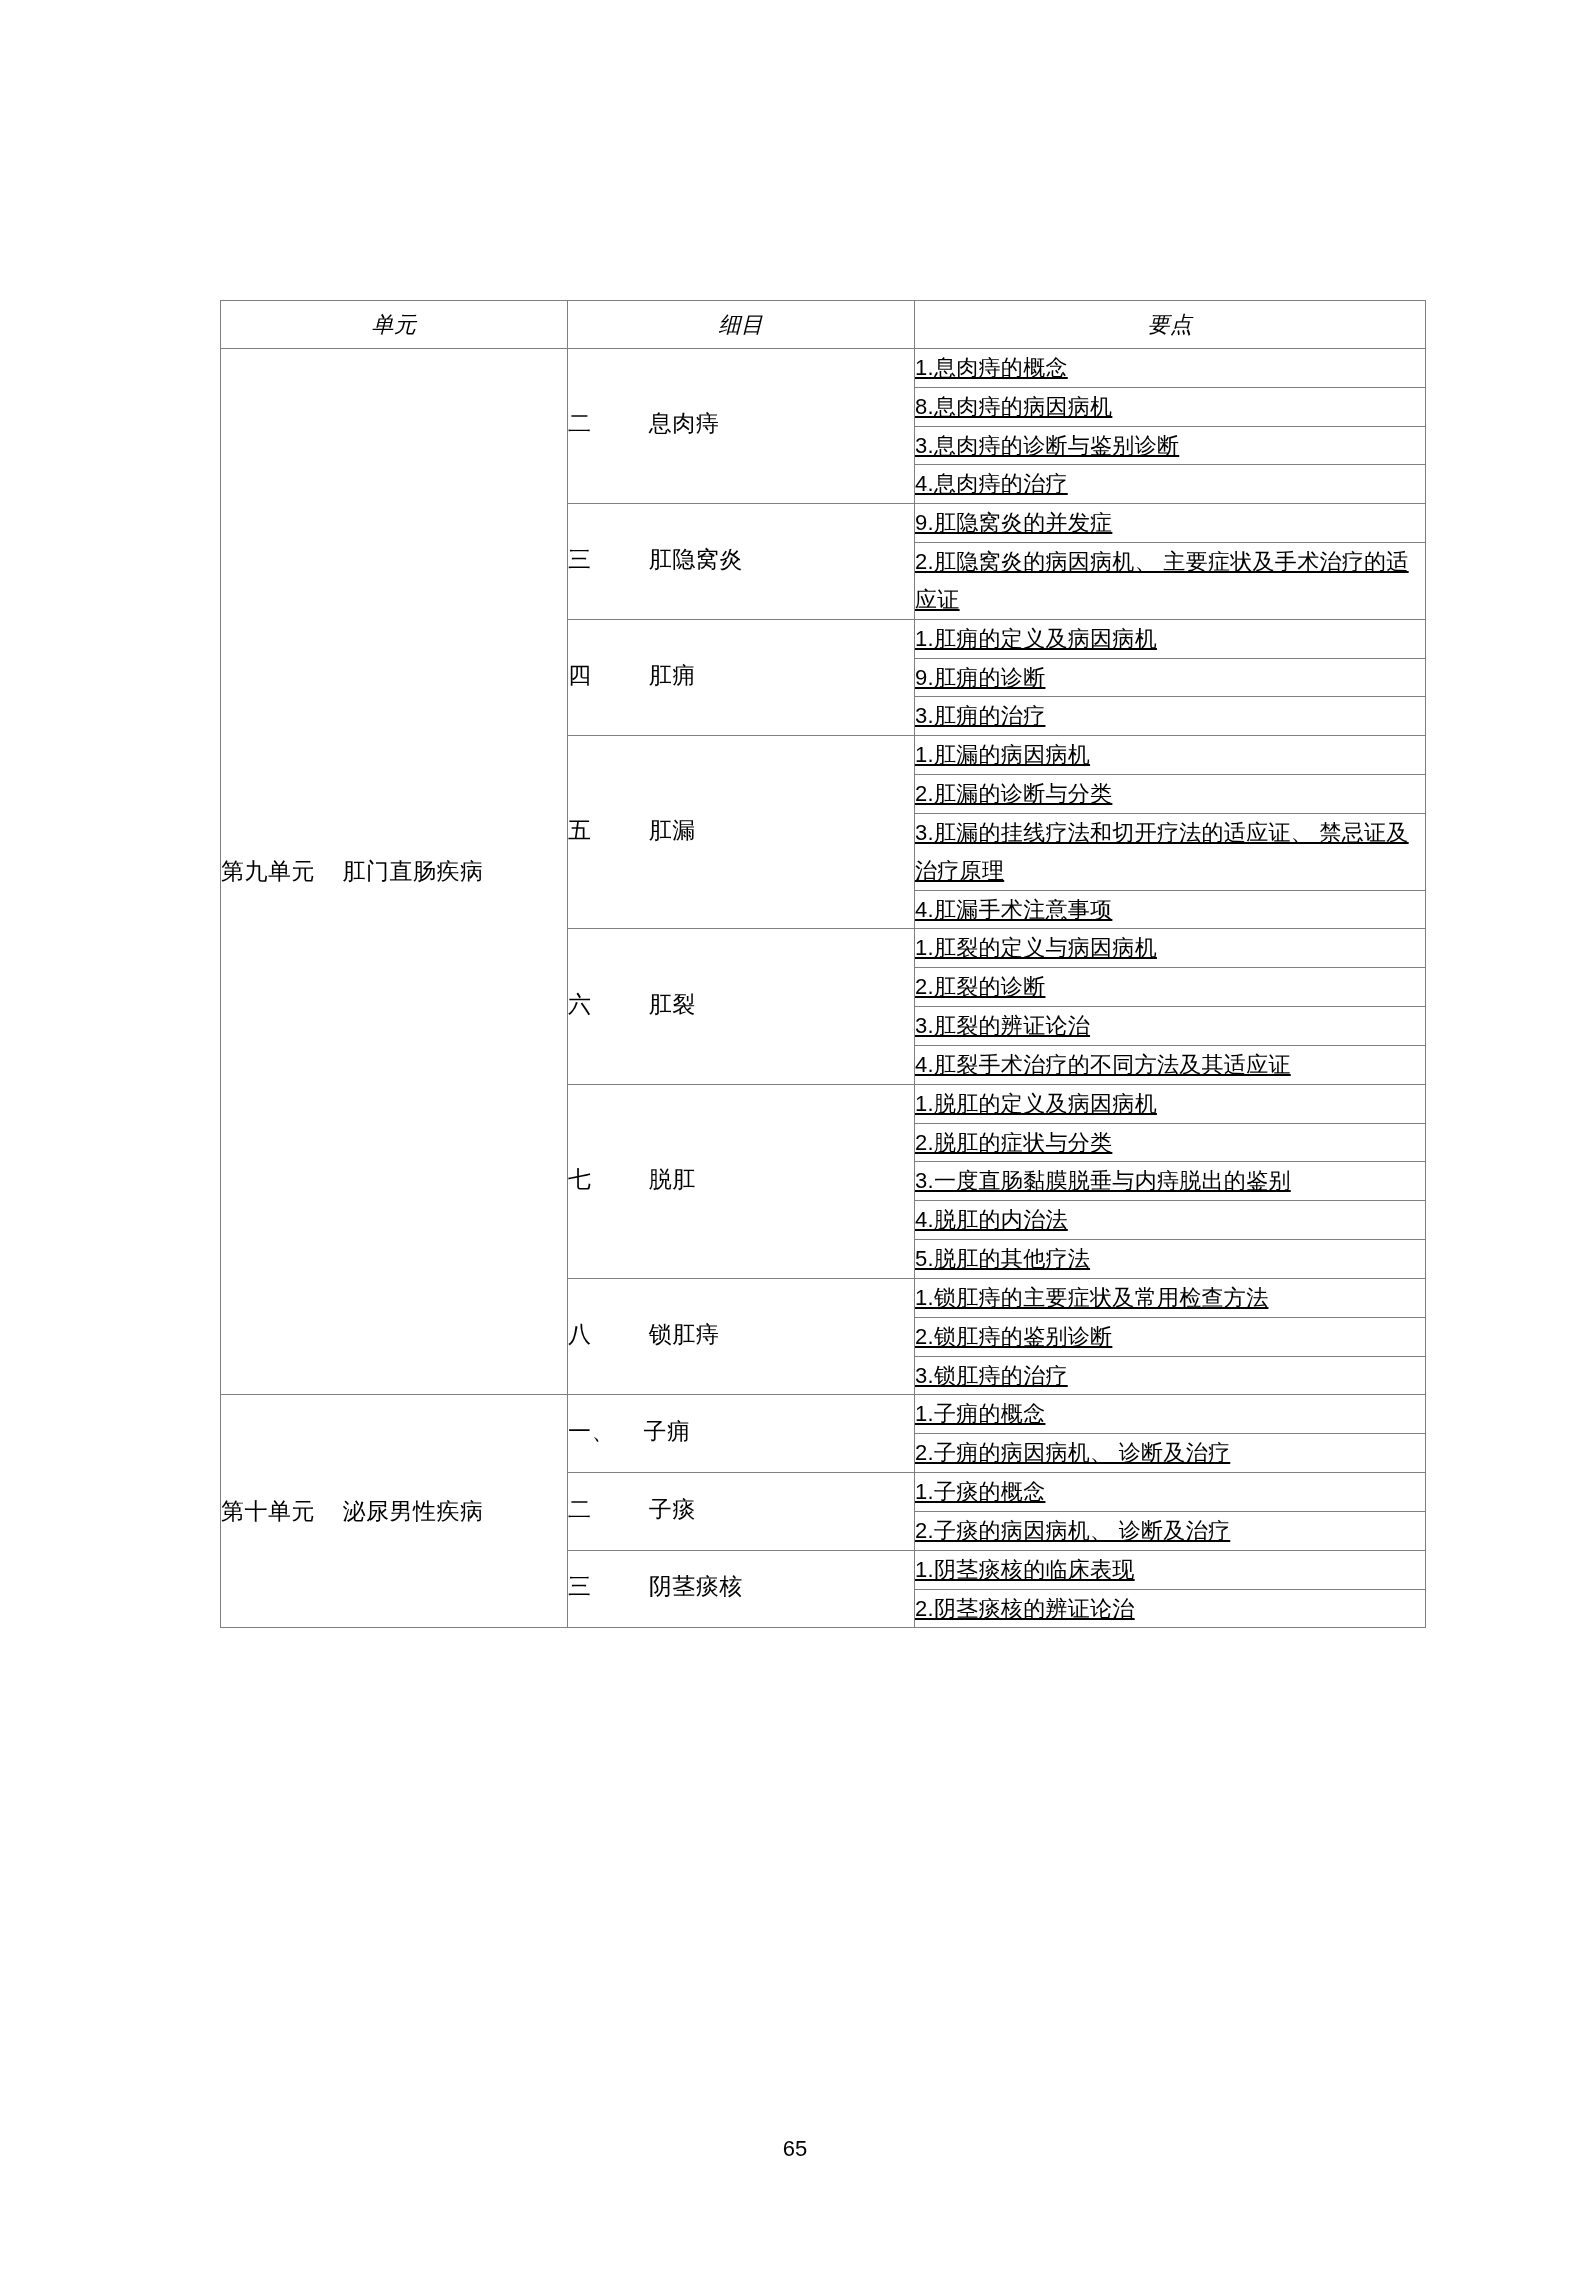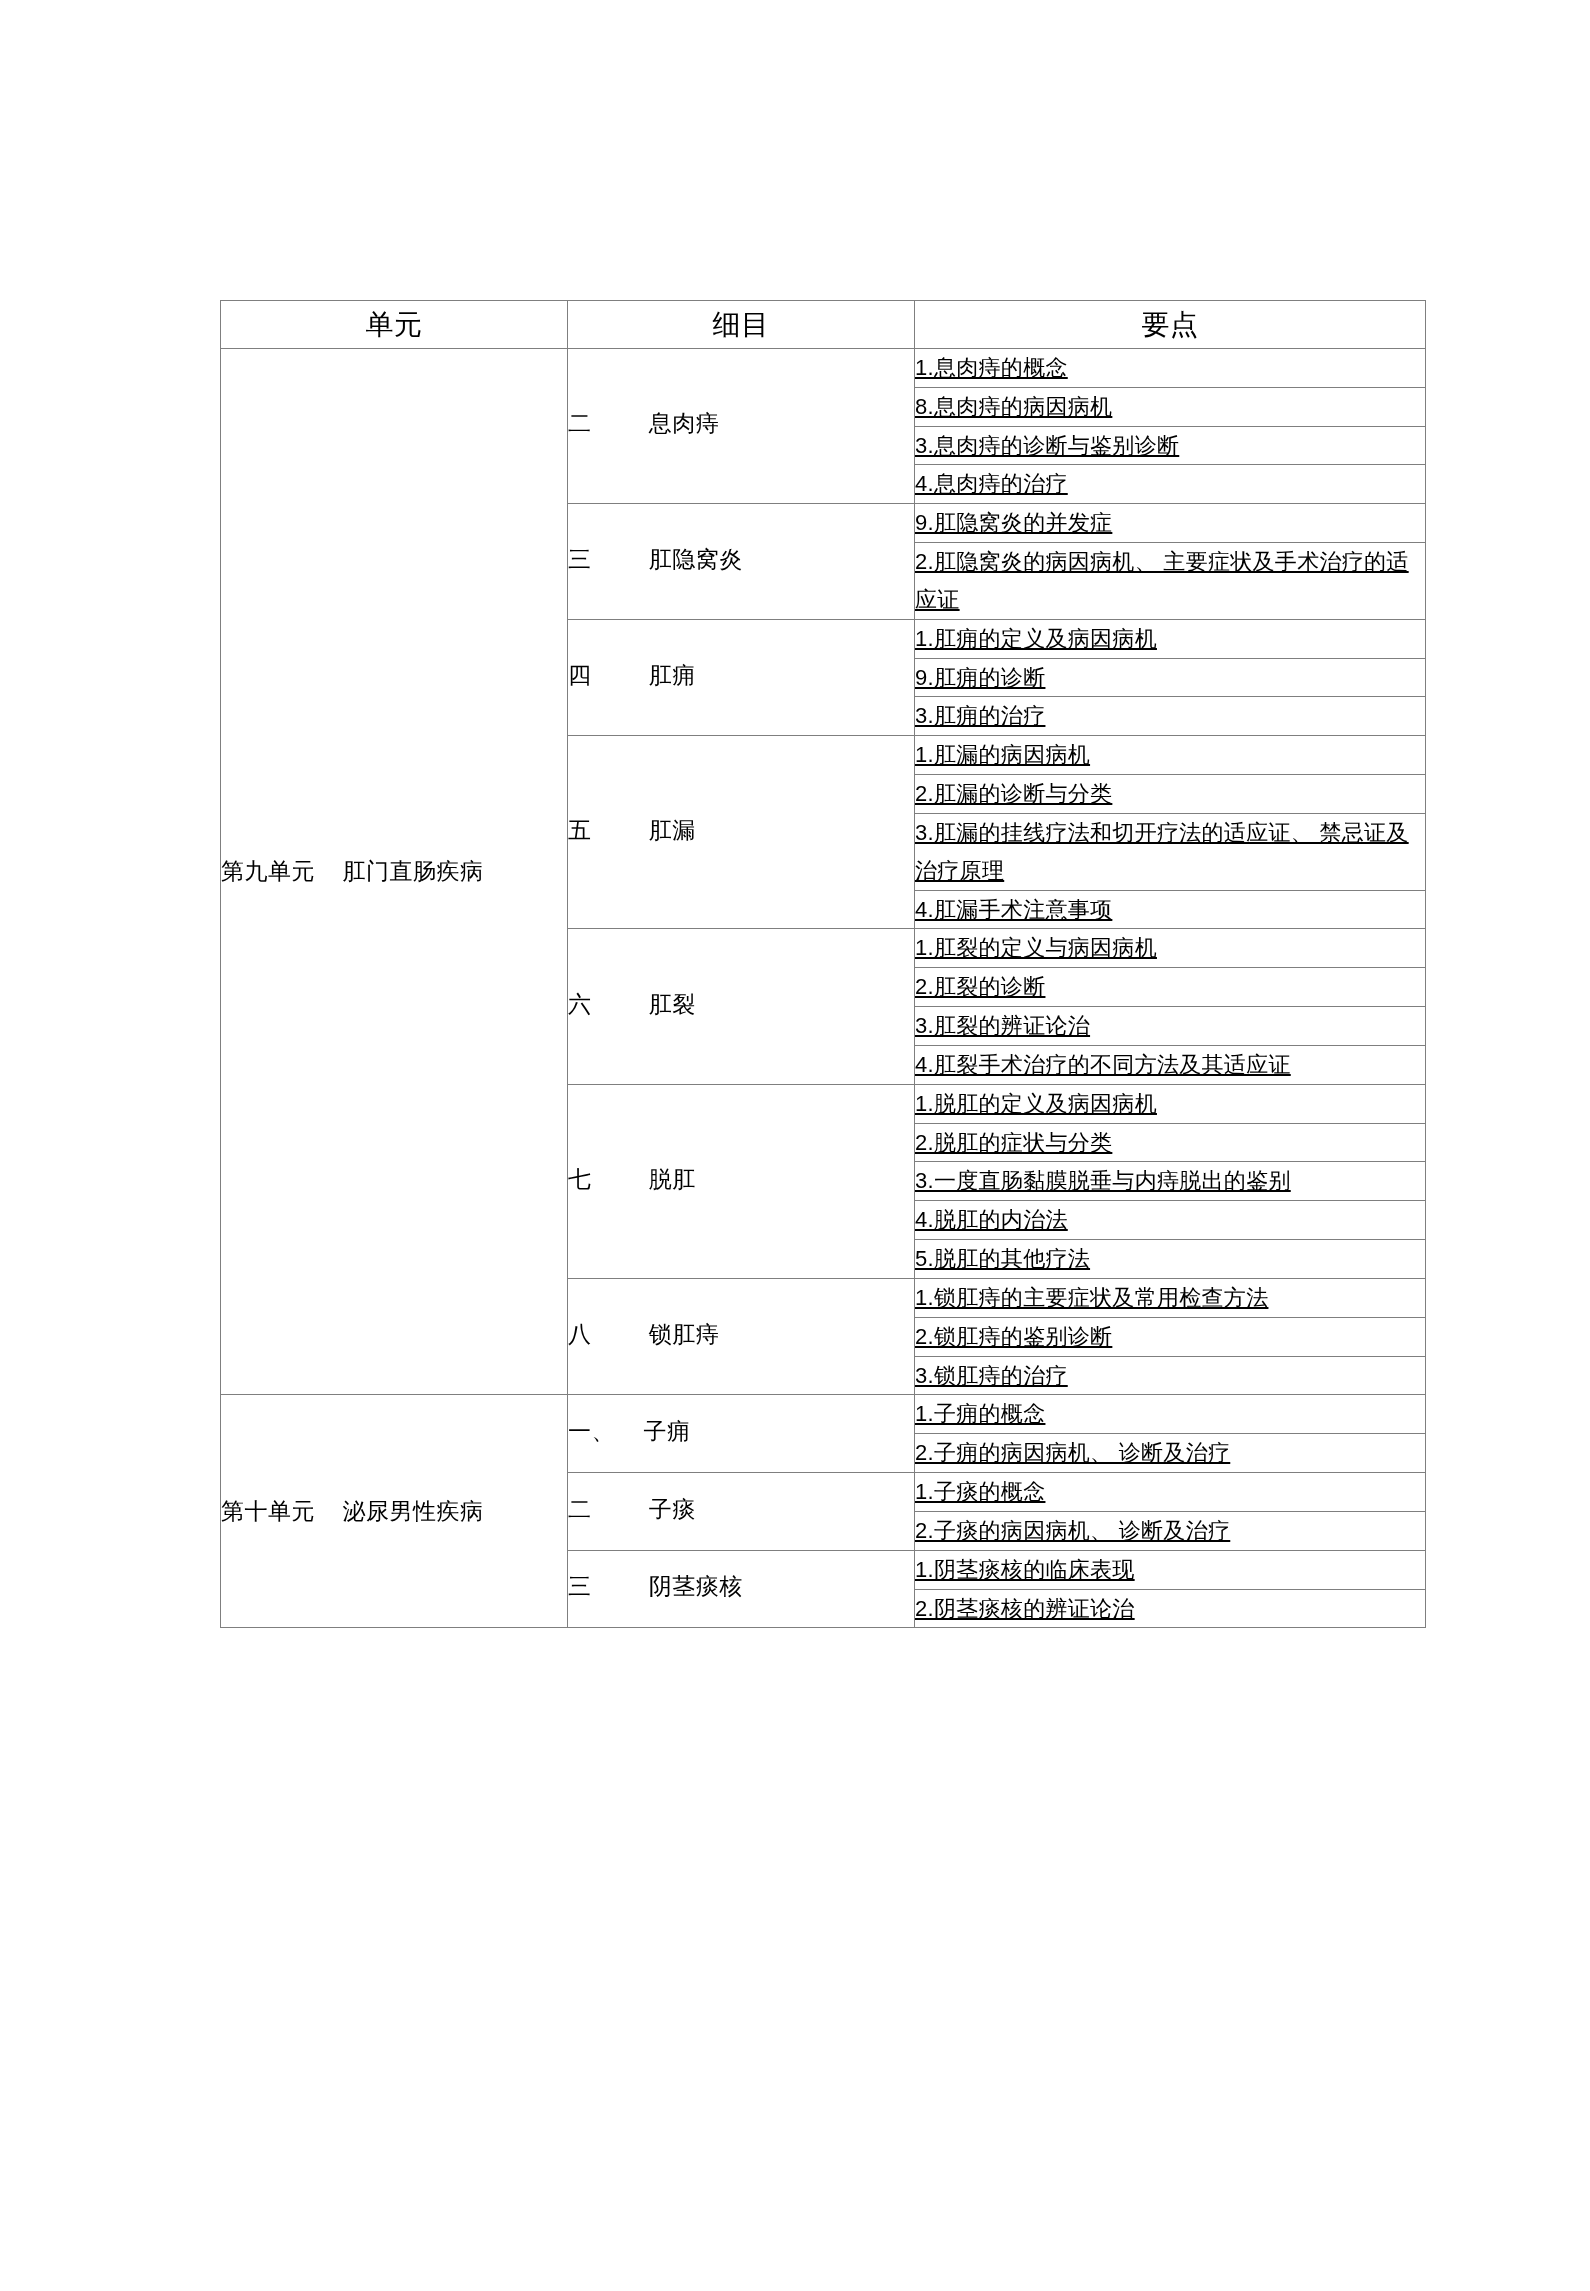--- a/index.html
+++ b/index.html
@@ -40,25 +40,26 @@
     font-weight: normal;
     padding: 0;
   }
 
   col.c-unit    { width: 347px; }
   col.c-detail  { width: 347px; }
   col.c-point   { width: 511px; }
 
   .hdr-cell {
     text-align: center;
-    font-size: 28px;
+    font-size: 22px;
     line-height: 1.35;
     height: 47px;
     padding: 5.5px 0;
     letter-spacing: 0.5px;
+    font-style: italic;
   }
 
   .unit-cell {
     text-align: left;
     font-size: 23px;
     line-height: 1.45;
     padding: 9px 16.4px;
     letter-spacing: 0.5px;
     white-space: pre;
   }
@@ -219,15 +220,16 @@
         <tr>
           <td class="detail-cell" rowspan="2">三    阴茎痰核</td>
           <td class="point-cell">1.阴茎痰核的临床表现</td>
         </tr>
         <tr>
           <td class="point-cell">2.阴茎痰核的辨证论治</td>
         </tr>
       </tbody>
   </table>
 
+  <div id="page-number">65</div>
 
 </div>
 
 
 </body></html>

